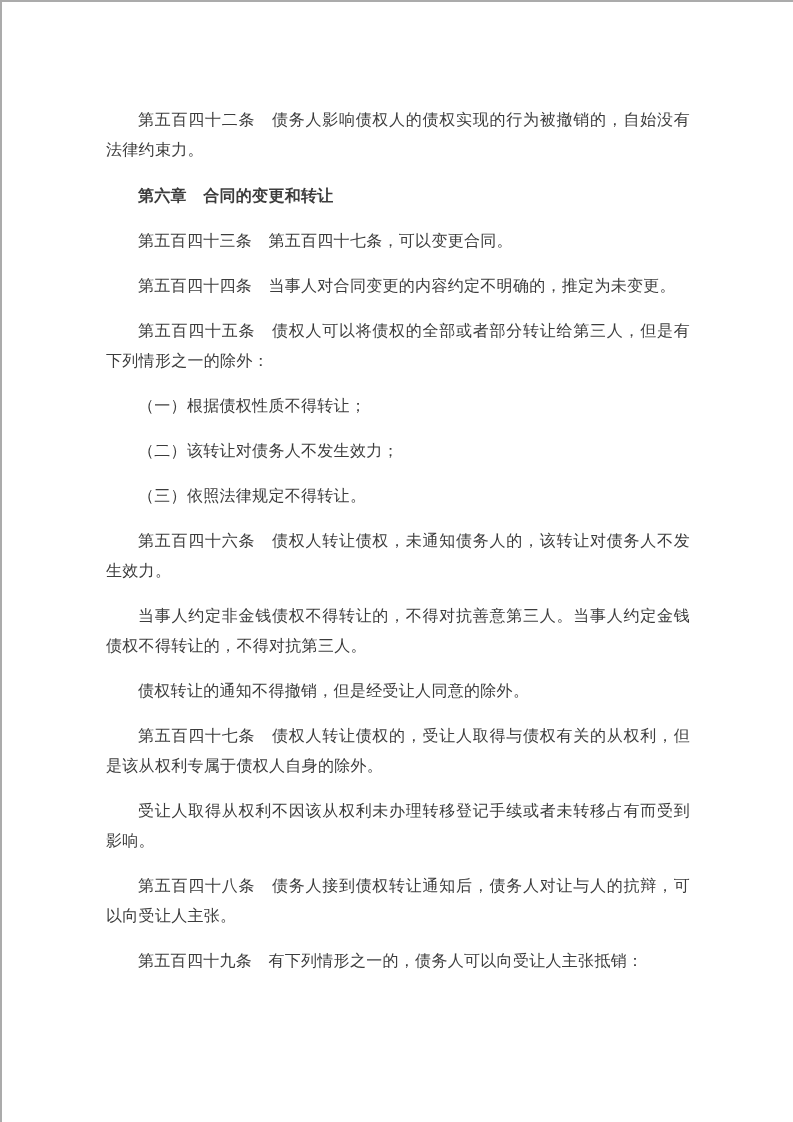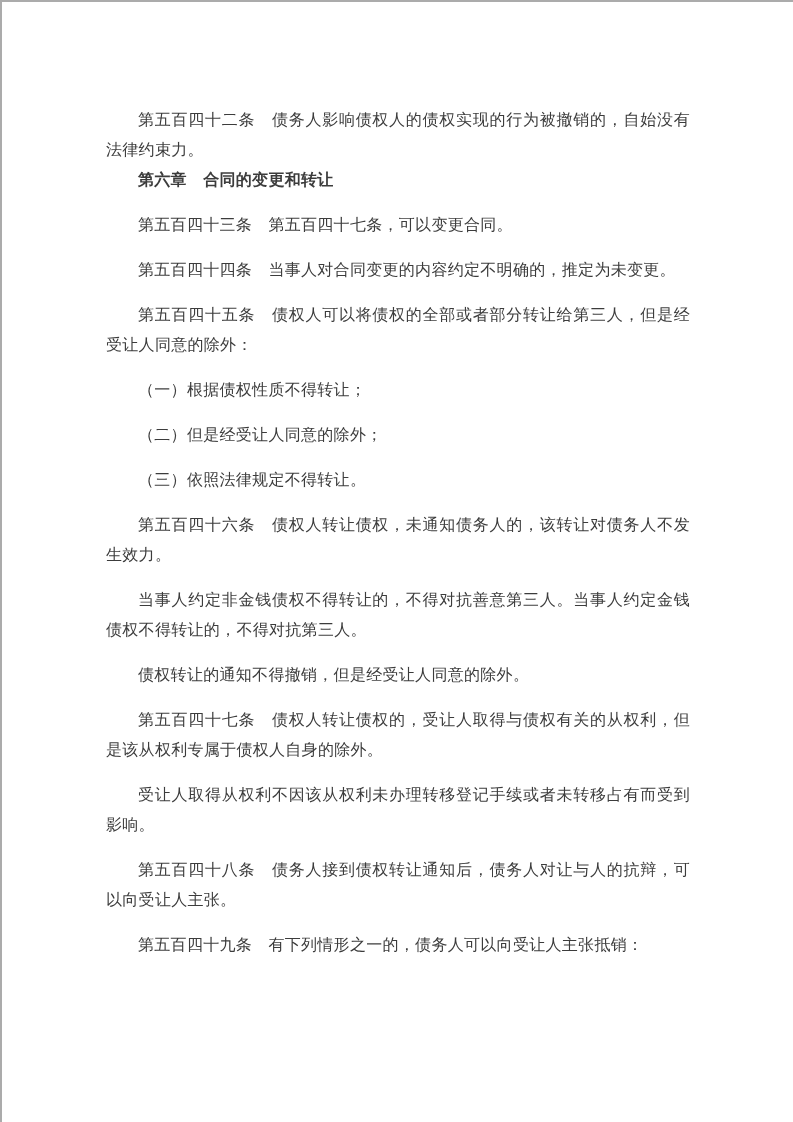--- a/index.html
+++ b/index.html
@@ -25,36 +25,36 @@
     line-height: 30px;
     color: #3c3c3c;
     text-align: justify;
   }
   .para {
     margin: 15px 0 0 0;
     text-indent: 2em;
     letter-spacing: 0.3px;
   }
   .para.chapter {
-    margin-top: 0;
+    margin-top: 16px;
     font-weight: bold;
   }
 </style>
 </head>
 <body>
 
 <div class="page">
   <div class="content">
     <p class="para">第五百四十二条　债务人影响债权人的债权实现的行为被撤销的，自始没有法律约束力。</p>
     <p class="para chapter">第六章　合同的变更和转让</p>
     <p class="para">第五百四十三条　第五百四十七条，可以变更合同。</p>
     <p class="para">第五百四十四条　当事人对合同变更的内容约定不明确的，推定为未变更。</p>
-    <p class="para">第五百四十五条　债权人可以将债权的全部或者部分转让给第三人，但是经受让人同意的除外：</p>
+    <p class="para">第五百四十五条　债权人可以将债权的全部或者部分转让给第三人，但是有下列情形之一的除外：</p>
     <p class="para">（一）根据债权性质不得转让；</p>
-    <p class="para">（二）但是经受让人同意的除外；</p>
+    <p class="para">（二）该转让对债务人不发生效力；</p>
     <p class="para">（三）依照法律规定不得转让。</p>
     <p class="para">第五百四十六条　债权人转让债权，未通知债务人的，该转让对债务人不发生效力。</p>
     <p class="para">当事人约定非金钱债权不得转让的，不得对抗善意第三人。当事人约定金钱债权不得转让的，不得对抗第三人。</p>
     <p class="para">债权转让的通知不得撤销，但是经受让人同意的除外。</p>
     <p class="para">第五百四十七条　债权人转让债权的，受让人取得与债权有关的从权利，但是该从权利专属于债权人自身的除外。</p>
     <p class="para">受让人取得从权利不因该从权利未办理转移登记手续或者未转移占有而受到影响。</p>
     <p class="para">第五百四十八条　债务人接到债权转让通知后，债务人对让与人的抗辩，可以向受让人主张。</p>
     <p class="para">第五百四十九条　有下列情形之一的，债务人可以向受让人主张抵销：</p>
   </div>
 </div>

